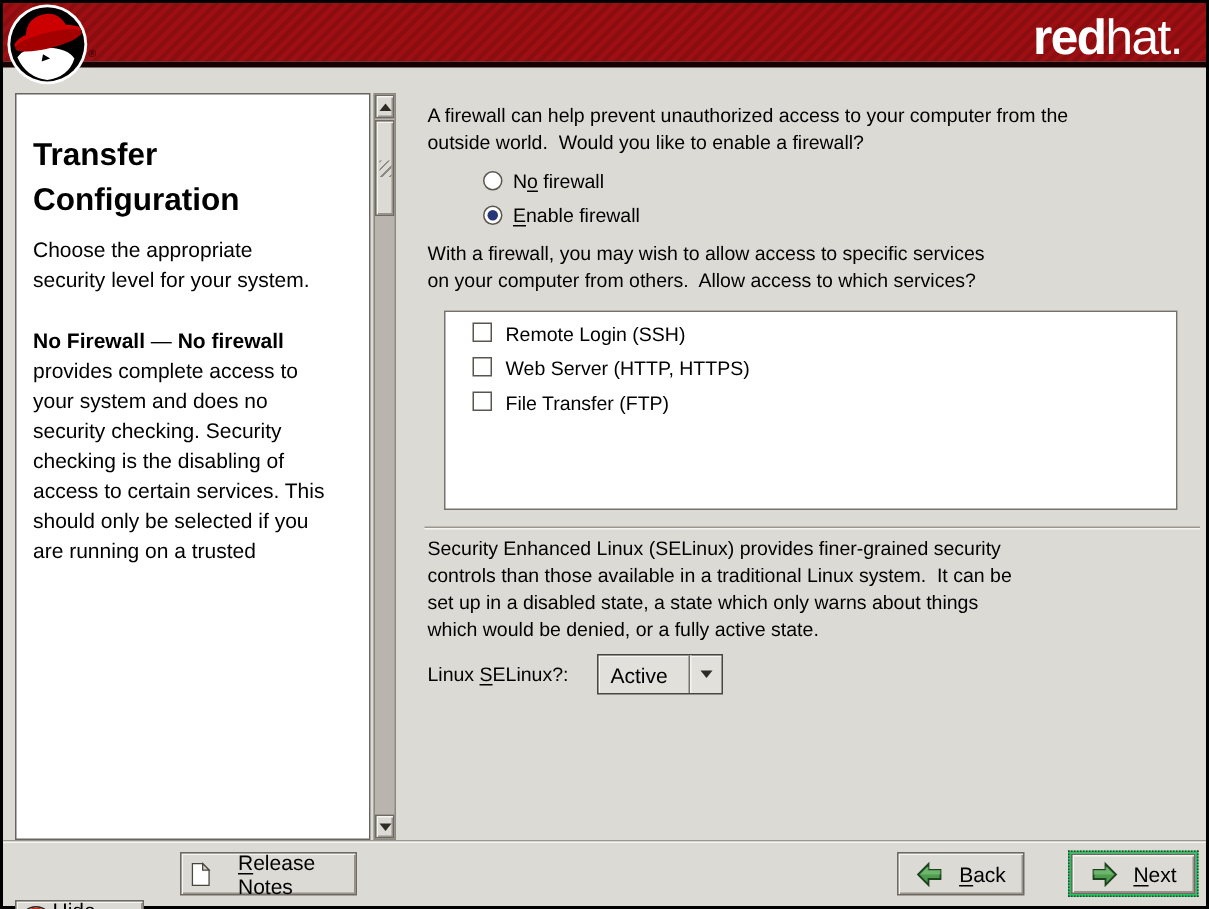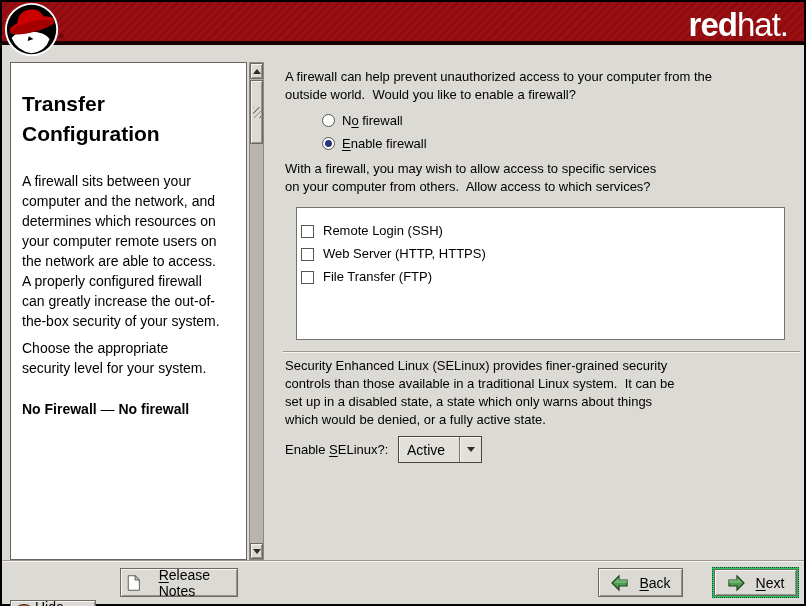--- a/index.html
+++ b/index.html
@@ -74,21 +74,21 @@
   }
   .radio.sel::after {
     content:""; position:absolute; left:2px; top:2px; width:7px; height:7px;
     border-radius:50%; background:#26367a;
   }
   .u { text-decoration:underline; text-underline-offset:2px; }
   .services-box {
     position:absolute; left:296px; top:207px; width:489px; height:133px;
     background:#fff; border:1px solid #76726b;
   }
-  .svc-row { display:flex; align-items:flex-end; gap:9px; height:23px; margin-left:4px; font-size:13px; }
+  .svc-row { display:flex; align-items:flex-start; gap:9px; height:23px; margin-left:18px; font-size:13px; }
   .svc-row:first-child { margin-top:7px; }
   .checkbox { width:13px; height:13px; background:#fff; border:1px solid #5a564f; flex:0 0 auto; }
   .hsep { position:absolute; height:2px; border-top:1px solid #9c978e; border-bottom:1px solid #f6f5f2; }
   .hsep1 { left:283px; top:351px; width:517px; }
   .footer-sep { left:2px; top:560px; width:802px; }
   .selinux-row { position:absolute; left:285px; top:436px; height:27px; display:flex; align-items:center; font-size:13px; }
   .dropdown {
     position:absolute; left:398px; top:436px; width:84px; height:27px;
     background:#e2e0db; border:1px solid #49453f;
     box-shadow: inset 1px 1px 0 #f7f6f4;
@@ -141,32 +141,31 @@
       <path d="M13,24 Q15,8 29,8 Q42,8 44,24 Z" fill="#cc0000"></path>
       <ellipse cx="28.5" cy="24.5" rx="24" ry="7" fill="#cc0000"></ellipse>
       <ellipse cx="28.5" cy="26.5" rx="24" ry="5.5" fill="#a50000"></ellipse>
     </g>
   </svg>
   <div class="regmark">®</div>
 
   <div class="help-panel">
     <div class="help-inner">
       <div class="help-title">Transfer Configuration</div>
-      <div class="lines help-p1">A firewall sits between your
-computer and the network, and
-determines which resources on
-your computer remote users on
-the network are able to access.
-A properly configured firewall
-can greatly increase the out-of-
-the-box security of your system.</div>
       <div class="lines help-p2">Choose the appropriate
 security level for your system.</div>
       <div class="help-p3">
         <div><b>No Firewall</b><span> — </span><b>No firewall</b></div>
+        <div class="lines">provides complete access to
+your system and does no
+security checking. Security
+checking is the disabling of
+access to certain services. This
+should only be selected if you
+are running on a trusted</div>
       </div>
     </div>
   </div>
   <div class="vscroll">
     <div class="sbtn up">
         <span class="tri-up"></span>
       </div>
     <div class="sthumb"></div>
     <div class="sbtn down">
         <span class="tri-down"></span>
@@ -204,21 +203,21 @@
   </div>
 
   <div class="hsep hsep1"></div>
 
   <div class="main-text lines selinux-desc">Security Enhanced Linux (SELinux) provides finer-grained security
 controls than those available in a traditional Linux system.  It can be
 set up in a disabled state, a state which only warns about things
 which would be denied, or a fully active state.</div>
 
   <div class="selinux-row">
-    <span><span>Enable </span><span class="u">S</span><span>ELinux?:</span></span>
+    <span><span>Linux </span><span class="u">S</span><span>ELinux?:</span></span>
   </div>
   <div class="dropdown">
     <span class="val">Active</span>
     <span class="ddsep"></span>
     <span class="chev">
         <span class="chev-glyph"></span>
       </span>
   </div>
 
   <div class="hsep footer-sep"></div>

